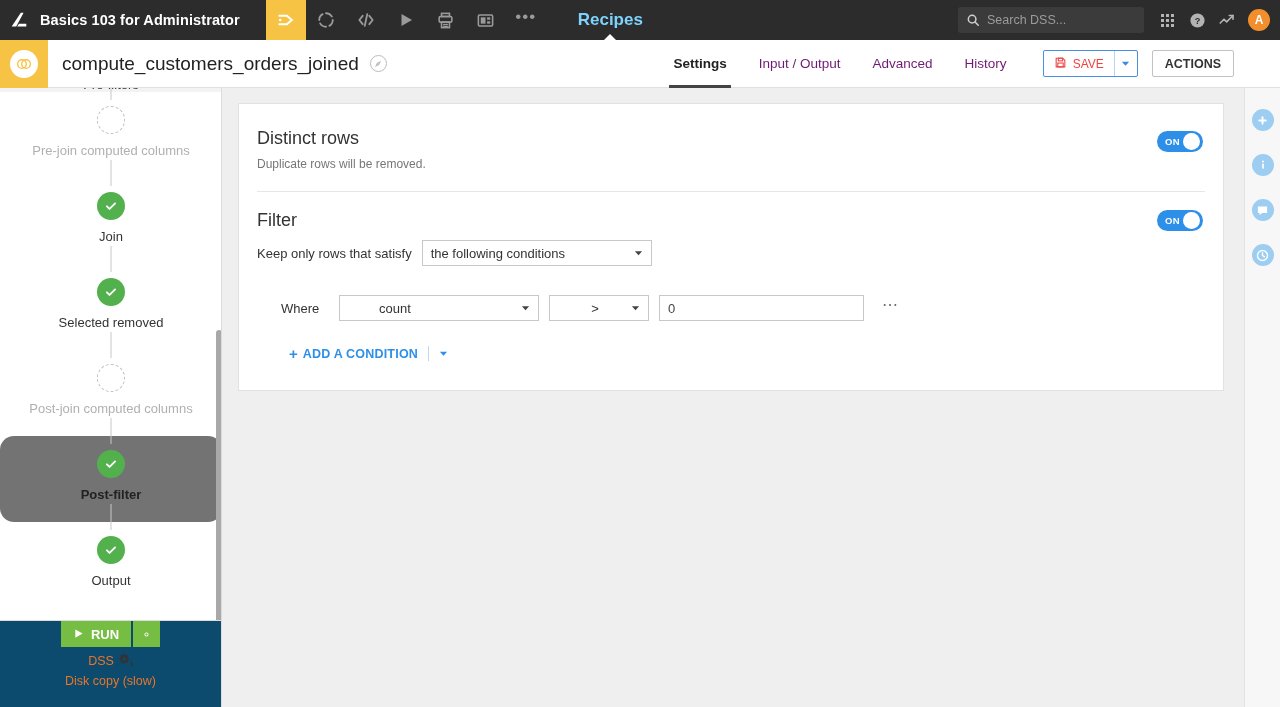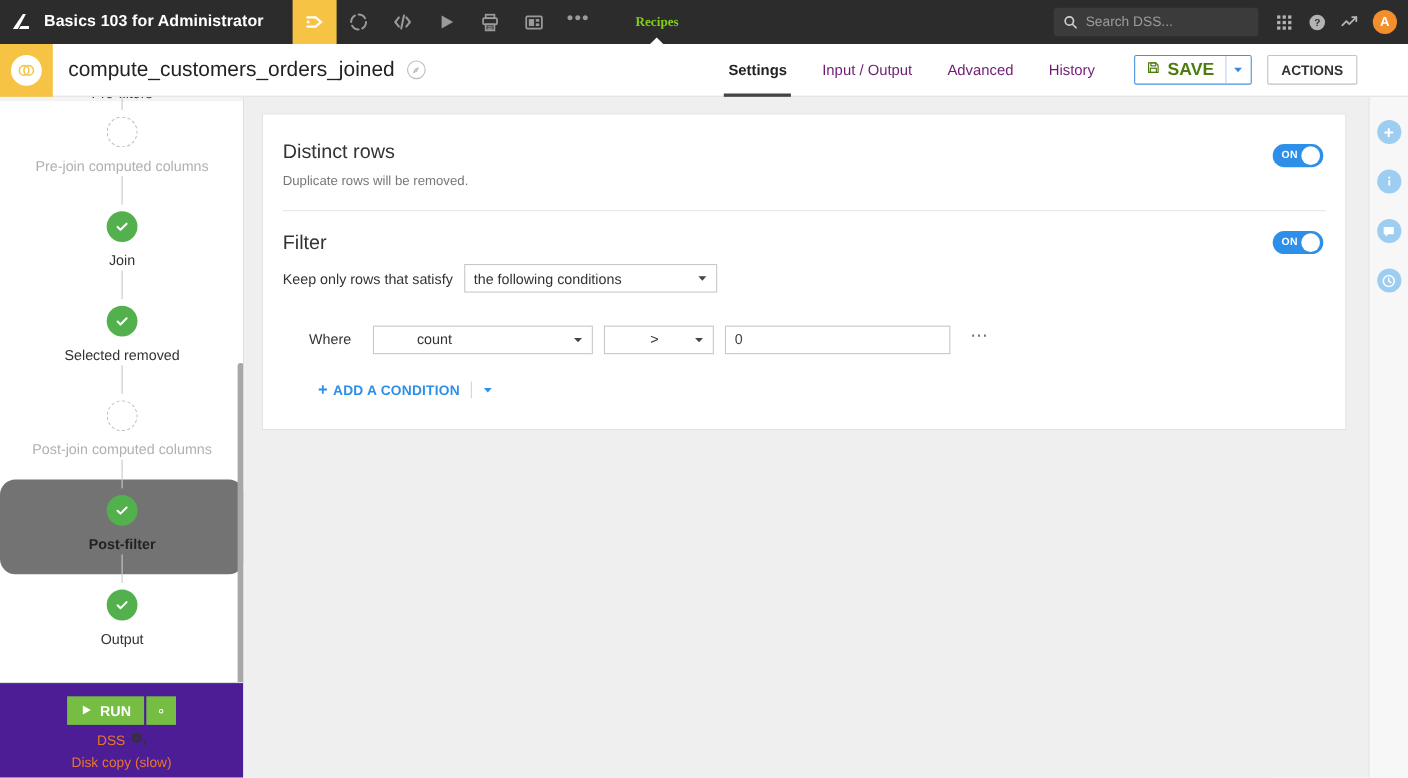--- a/index.html
+++ b/index.html
@@ -31,23 +31,23 @@
     width: 40px; height: 40px;
     display: flex; align-items: center; justify-content: center;
     color: #9a9a9a;
   }
   .nav-ico.active { background: #f6c344; color: #ffffff; }
   .nav-ico svg { display: block; }
   .nav-dots { color: #9a9a9a; font-size: 17px; letter-spacing: 1px;
               width: 40px; height: 40px; display: flex;
               align-items: center; justify-content: center; padding-bottom:6px;}
   .nav-tab {
-    color: #84cc16; font-size: 12px; font-weight: bold;
+    color: #7dd3fc; font-size: 17px; font-weight: bold;
     height: 40px; display: flex; align-items: center;
-    padding: 0 18px; position: relative; margin-left: 14px; font-family: Liberation Serif, serif;
+    padding: 0 18px; position: relative; margin-left: 14px;
   }
   .nav-tab .caret-up {
     position: absolute; bottom: 0; left: 50%; transform: translateX(-50%);
     width: 0; height: 0;
     border-left: 6px solid transparent; border-right: 6px solid transparent;
     border-bottom: 6px solid #ffffff;
   }
   .topnav-right {
     margin-left: auto; display: flex; align-items: center;
     height: 40px; padding-right: 10px;
@@ -113,21 +113,21 @@
     content:''; position: absolute; bottom: 0; left: 12px; right: 12px;
     height: 3px; background: #444444;
   }
   .btn-save {
     display: flex; align-items: center; height: 27px;
     border: 1px solid #4a90e2; border-radius: 2px;
     margin-left: 20px; overflow: hidden;
   }
   .btn-save .lbl {
     display: flex; align-items: center; gap: 6px;
-    color: #4d7c0f; font-size: 16px; font-weight: bold;
+    color: #ef4444; font-size: 12px; font-weight: normal;
     padding: 0 10px; height: 100%;
   }
   .btn-save .sep {
     width: 1px; height: 100%; background: #b8d4f3;
   }
   .btn-save .dd {
     width: 22px; height: 100%; display: flex;
     align-items: center; justify-content: center; color: #3b88e0;
   }
   .btn-actions {
@@ -170,23 +170,22 @@
   .step .lbl.muted { color: #b0b0b0; }
   .step.selected .lbl { font-weight: bold; color: #222222; }
   .sb-scroll {
     position: absolute; left: 216px; top: 242px;
     width: 6px; height: 296px; background: #a8a8a8; border-radius: 3px;
   }
 
   
   .runbar {
     position: absolute; bottom: 0; left: 0; width: 221px; height: 87px;
-    background: #4c1d95; border-top: 1px solid #dcdcdc;
+    background: #0c4a6e; border-top: 1px solid #dcdcdc;
     display: flex; flex-direction: column; align-items: center;
-    padding-top: 12px;
   }
   .runbtns { display: flex; }
   .btn-run {
     background: #76bd43; color: #ffffff; height: 26px;
     display: flex; align-items: center; gap: 7px; padding: 0 12px;
     font-size: 13px; font-weight: bold;
   }
   .btn-run-gear {
     background: #76bd43; color: #ffffff; height: 26px; width: 27px;
     margin-left: 2px; display: flex; align-items: center;

